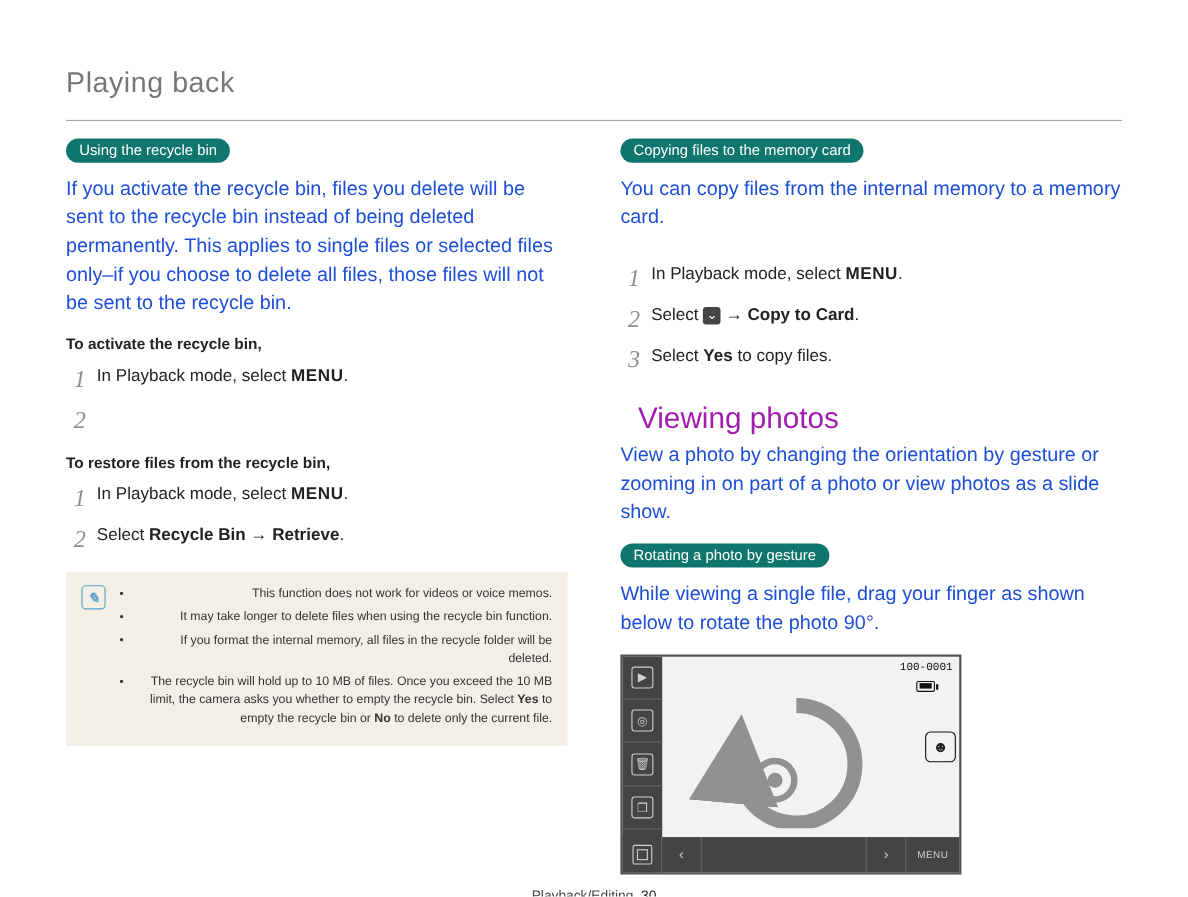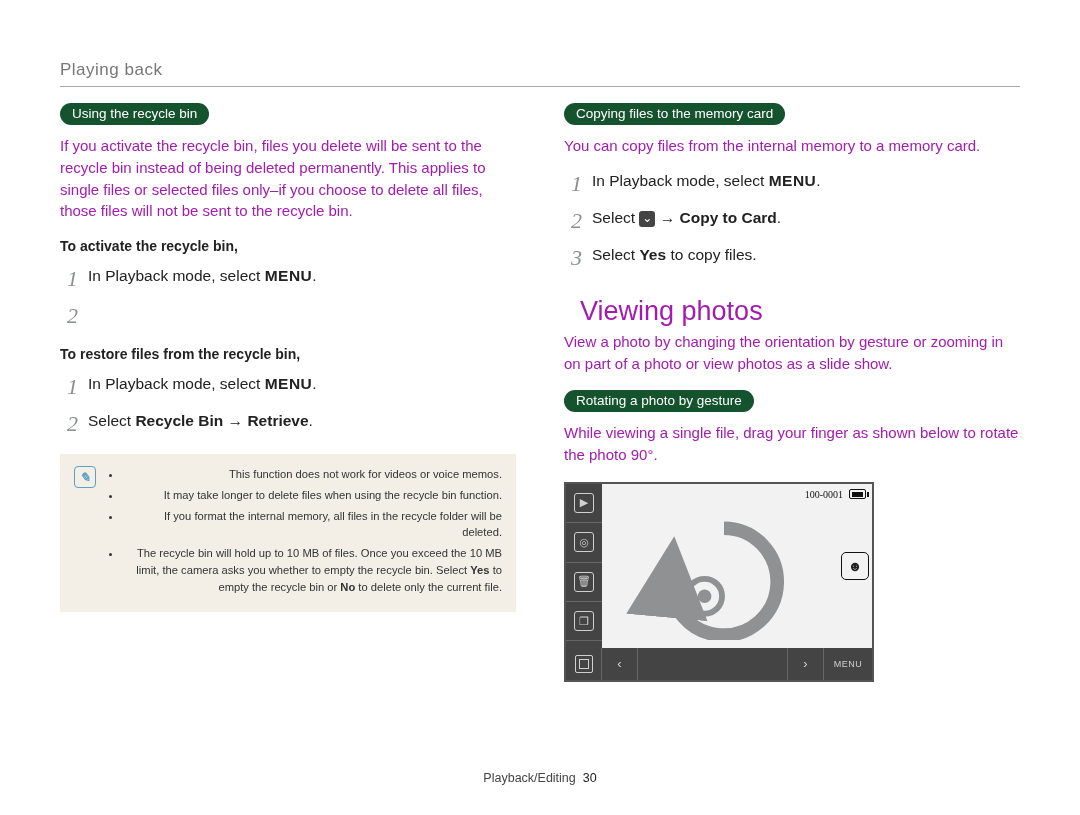--- a/index.html
+++ b/index.html
@@ -1,24 +1,24 @@
 <!DOCTYPE html>
 <html><head>
 <meta charset="utf-8">
 <style>
   * { box-sizing: border-box; margin: 0; padding: 0; }
   html, body { width: 1080px; height: 815px; background: #fff; font-family: Arial, Helvetica, sans-serif; color: #222; }
   .page { padding: 60px 60px 30px 60px; height: 100%; display: flex; flex-direction: column; }
-  .section-header { font-size: 17px; color: #777; font-weight: 300; margin-bottom: 6px; letter-spacing: .5px; }
+  .section-header { font-size: 26px; color: #777; font-weight: 300; margin-bottom: 18px; letter-spacing: .5px; }
   .hr { height: 0; border-top: 1px solid #aaa; margin-bottom: 16px; }
   .cols { display: flex; gap: 48px; flex: 1; }
   .col { width: 50%; }
 
-  .pill { display: inline-block; background: #14532d; color: #fff; border-radius: 11px; padding: 3px 12px 4px; font-size: 13.5px; margin-bottom: 10px; }
-  .para { font-size: 15px; line-height: 1.45; color: #a21caf; margin-bottom: 16px; }
+  .pill { display: inline-block; background: #0f766e; color: #fff; border-radius: 11px; padding: 3px 12px 4px; font-size: 13.5px; margin-bottom: 10px; }
+  .para { font-size: 18px; line-height: 1.45; color: #1d4ed8; margin-bottom: 16px; }
   .subhead { font-weight: bold; font-size: 14px; margin: 6px 0 8px 0; }
   .steps { margin: 4px 0 14px 0; }
   .step { display: flex; gap: 10px; align-items: flex-start; margin: 4px 0; font-size: 15.5px; line-height: 1.5; }
   .step-num { font-style: italic; font-family: "Times New Roman", serif; color: #8a8f92; font-size: 22px; width: 18px; text-align: right; }
   .step-body { padding-top: 2px; }
   .step-body b { font-weight: bold; }
   .menu-word { font-family: "Arial Narrow", Arial, sans-serif; font-weight: 700; letter-spacing: .5px; }
   .arrow { font-family: Arial; }
   .down-chev { display:inline-block; width:16px; height:16px; border-radius:3px; background:#444; color:#fff; text-align:center; line-height:14px; font-size:12px; vertical-align:middle; }
 
@@ -27,21 +27,21 @@
   .note-list { list-style: disc; padding-left: 16px; font-size: 11.2px; line-height: 1.5; color: #333; text-align: right; }
   .note-list li { margin-bottom: 4px; }
 
   .h2 { color: #a21caf; font-size: 27px; font-weight: 400; margin: 22px 0 4px 16px; }
 
   .screenshot { margin-top: 12px; width: 310px; height: 200px; background: #f1f2f1; border: 2px solid #555; position: relative; }
   .ss-left { position:absolute; left:0; top:0; bottom:0; width:36px; background:#444445; display:flex; flex-direction:column; }
   .ss-left .cell { flex:1; border-bottom:1px solid #666; display:flex; align-items:center; justify-content:center; }
   .ss-left .cell:last-child { border-bottom:none;}
   .ss-left .cell .ico { width:20px; height:20px; border:1.5px solid #d0d0d0; border-radius:3px; display:flex; align-items:center; justify-content:center; color:#d0d0d0; font-size:11px; }
-  .ss-topright { position:absolute; right:6px; top:5px; color:#111; font-family: Liberation Serif, serif; font-size:10px; display:flex; align-items:center; gap:6px; }
+  .ss-topright { position:absolute; right:6px; top:5px; color:#111; font-family: Liberation Mono, monospace; font-size:10px; display:flex; align-items:center; gap:6px;flex-direction:column; }
   .batt { width:17px; height:10px; border:1.5px solid #111; border-radius:2px; position:relative; }
   .batt::after { content:""; position:absolute; right:-4px; top:2px; width:2.5px; height:5px; background:#111; }
   .batt .fill { position:absolute; left:1.5px; top:1.5px; width:11px; bottom:1.5px; background:#111; }
   .ss-right { position:absolute; right:3px; top:68px; }
   .faceico { width:28px; height:28px; border:1.5px solid #111; border-radius:5px; display:flex; align-items:center; justify-content:center; font-size:14px; }
   .ss-bottom { position:absolute; left:0; right:0; bottom:0; height:32px; background:#444445; display:flex; }
   .ss-bottom .seg { border-right:1px solid #666; display:flex; align-items:center; justify-content:center; }
   .ss-bottom .seg:last-child { border-right:none;}
   .ss-bottom .wide { flex:1; }
   .ss-bottom .narrow { width:36px; }
@@ -105,21 +105,21 @@
           <li>If you format the internal memory, all files in the recycle folder will be deleted.</li>
           <li>
             <span>The recycle bin will hold up to 10 MB of files. Once you exceed the 10 MB limit, the camera asks you whether to empty the recycle bin. Select </span><b>Yes</b><span> to empty the recycle bin or </span><b>No</b><span> to delete only the current file.</span>
           </li>
         </ul>
       </div>
     </div>
 
     <div class="col">
       <div class="pill">Copying files to the memory card</div>
-      <p class="para" style="margin-bottom:10px">You can copy files from the internal memory to a memory card.</p>
+      <p class="para" style="margin-bottom:26px">You can copy files from the internal memory to a memory card.</p>
 
       <div class="steps">
         <div class="step">
           <div class="step-num">1</div>
           <div class="step-body">
             <span>In Playback mode, select </span><span class="menu-word">MENU</span><span>.</span>
           </div>
         </div>
         <div class="step">
           <div class="step-num">2</div>

